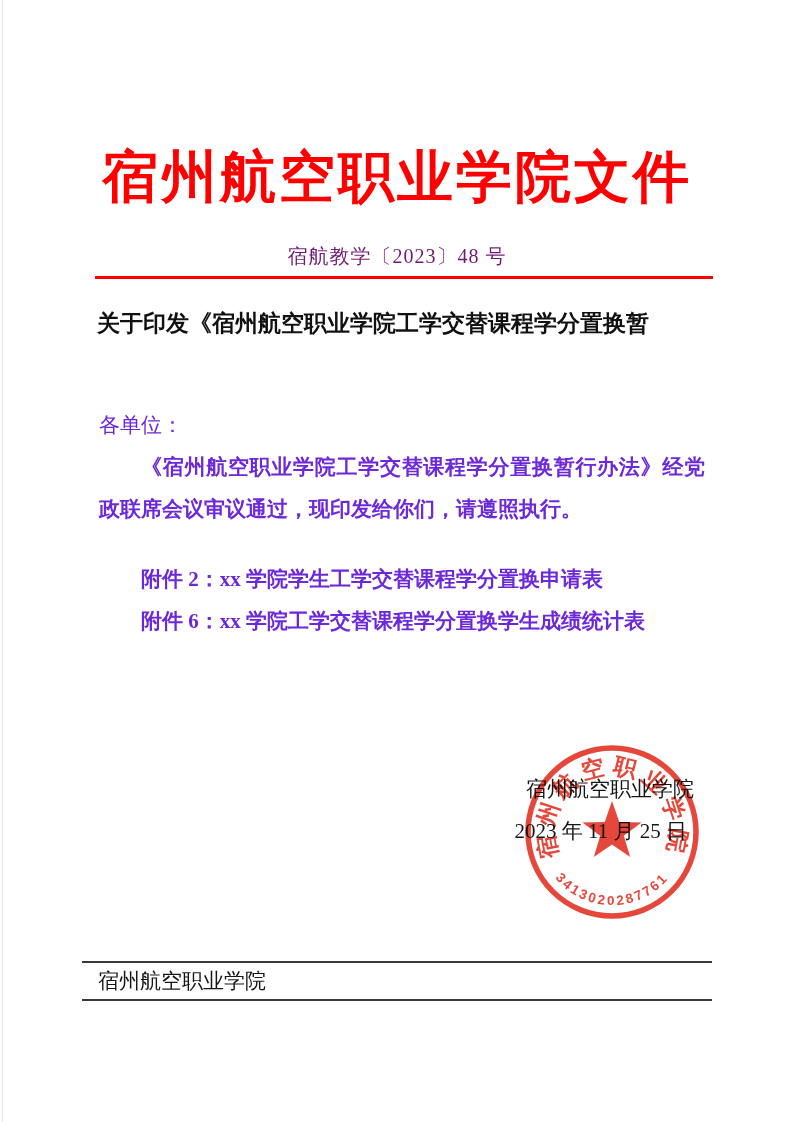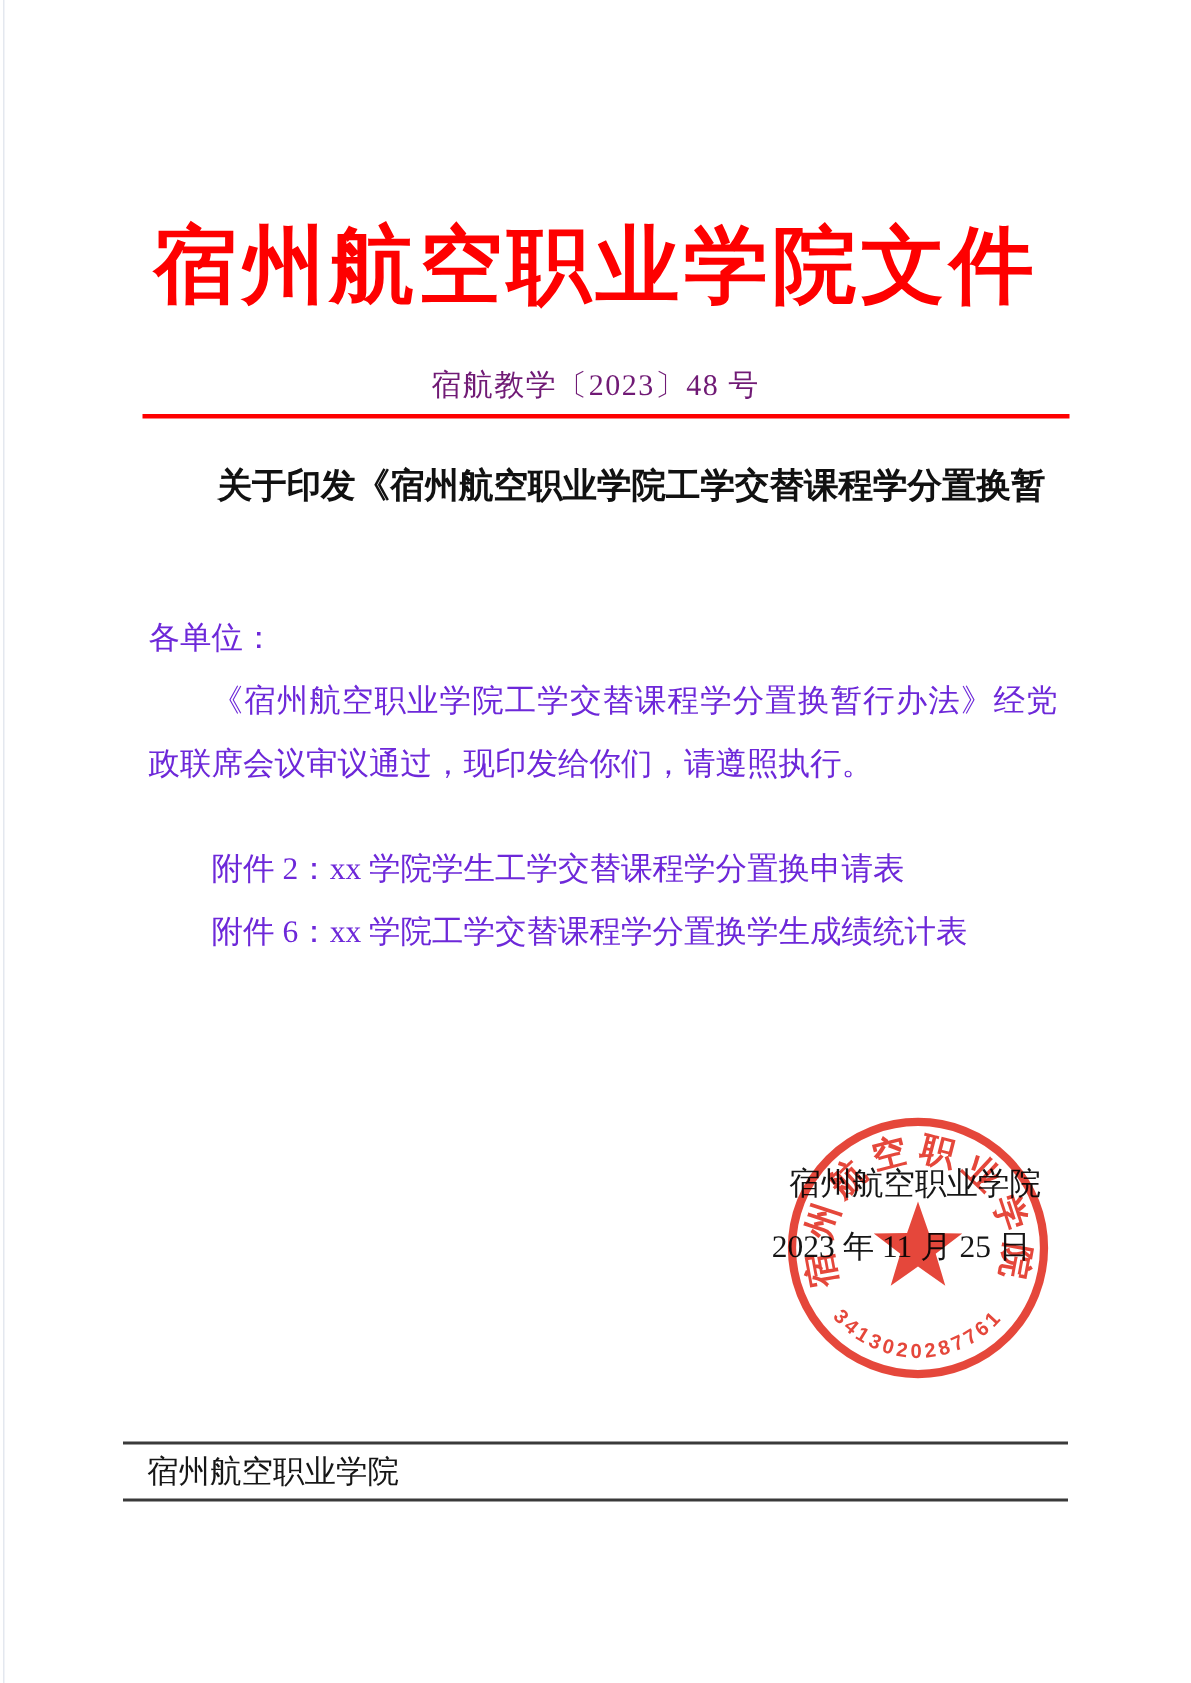--- a/index.html
+++ b/index.html
@@ -13,29 +13,29 @@
     position:absolute; top:140px; left:0; width:100%; text-align:center;
     font-size:56px; font-weight:700; letter-spacing:3px; color:#fe0000; white-space:nowrap;
   }
   .doc-number {
     position:absolute; top:243px; left:0; width:100%; text-align:center;
     font-size:20px; letter-spacing:1px; color:#701a75;
   }
   .red-divider { position:absolute; top:276px; left:95px; width:618px; height:3px; background:#fe0000; }
 
   .subject-title {
-    position:absolute; top:303px; left:97px; width:600px; text-align:right;
+    position:absolute; top:303px; left:97px; width:600px; text-align:left;
     font-size:23px; font-weight:700; line-height:41px; color:#111;
   }
 
   .body-block {
     position:absolute; top:404px; left:99px; width:606px;
     font-size:21px; line-height:42px; text-align:justify; color:#6d28d9;
   }
-  .indent { text-indent:2em; }
+  .indent { text-indent:2em;font-weight:bold; }
   .attachments { margin-top:28px; }
 
   .signature-block { position:absolute; top:768px; left:0; width:100%; font-size:21px; line-height:42px; color:#161616; }
   .sig-org  { text-align:right; padding-right:100px; }
   .sig-date { text-align:right; padding-right:107px; }
 
   .seal { position:absolute; left:521px; top:741px; width:182px; height:182px; mix-blend-mode:multiply; opacity:.9; }
   .seal-stroke { fill:none; stroke:#e23325; stroke-width:5.5; }
   .seal-fill { fill:#e23325; }
   .seal-ring-text { font-size:23px; font-weight:700; letter-spacing:6px; fill:#e23325; font-family:"Liberation Serif","DejaVu Serif",serif; }

